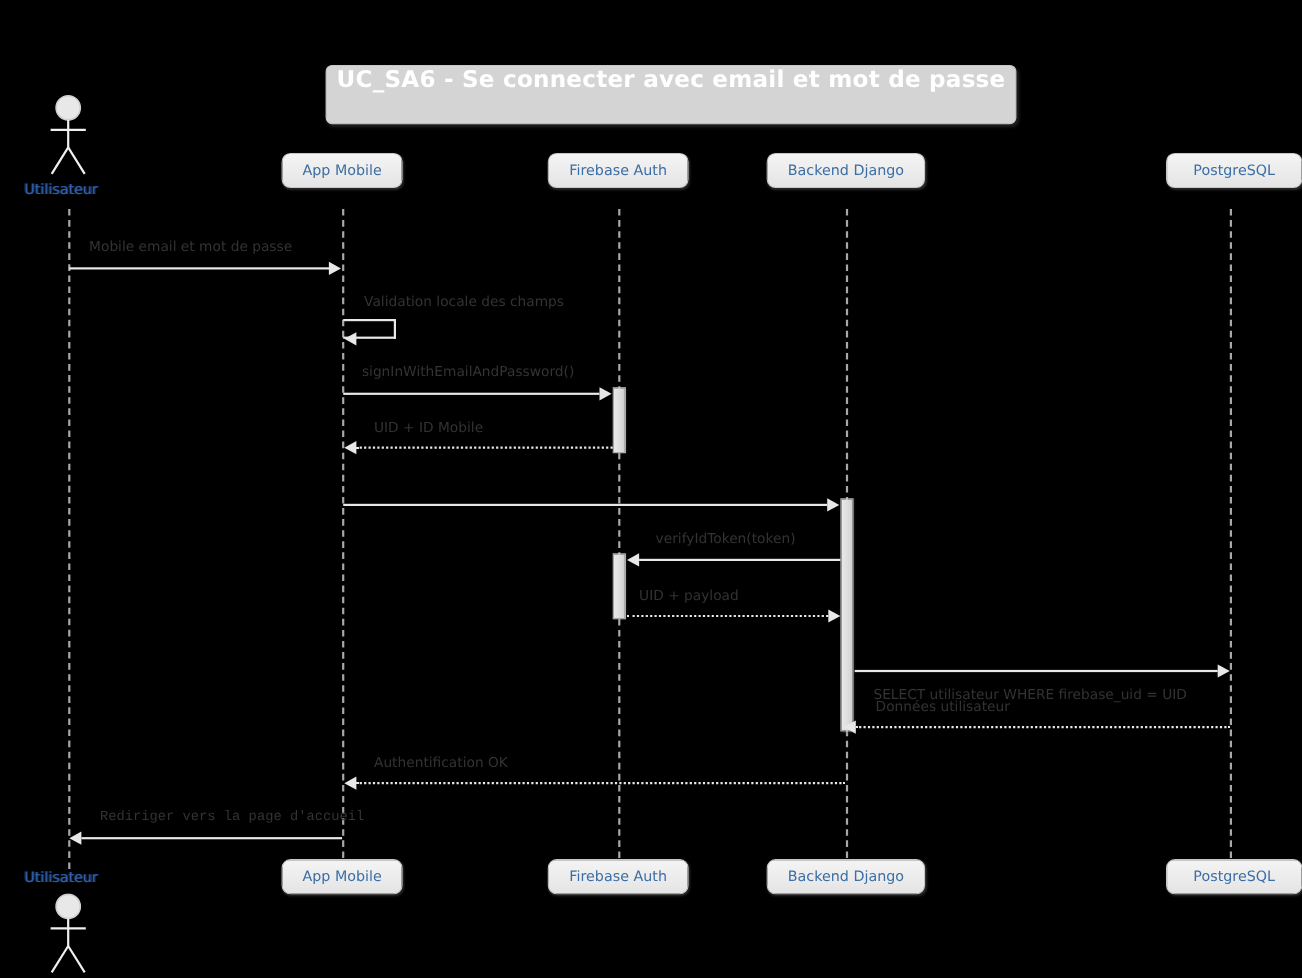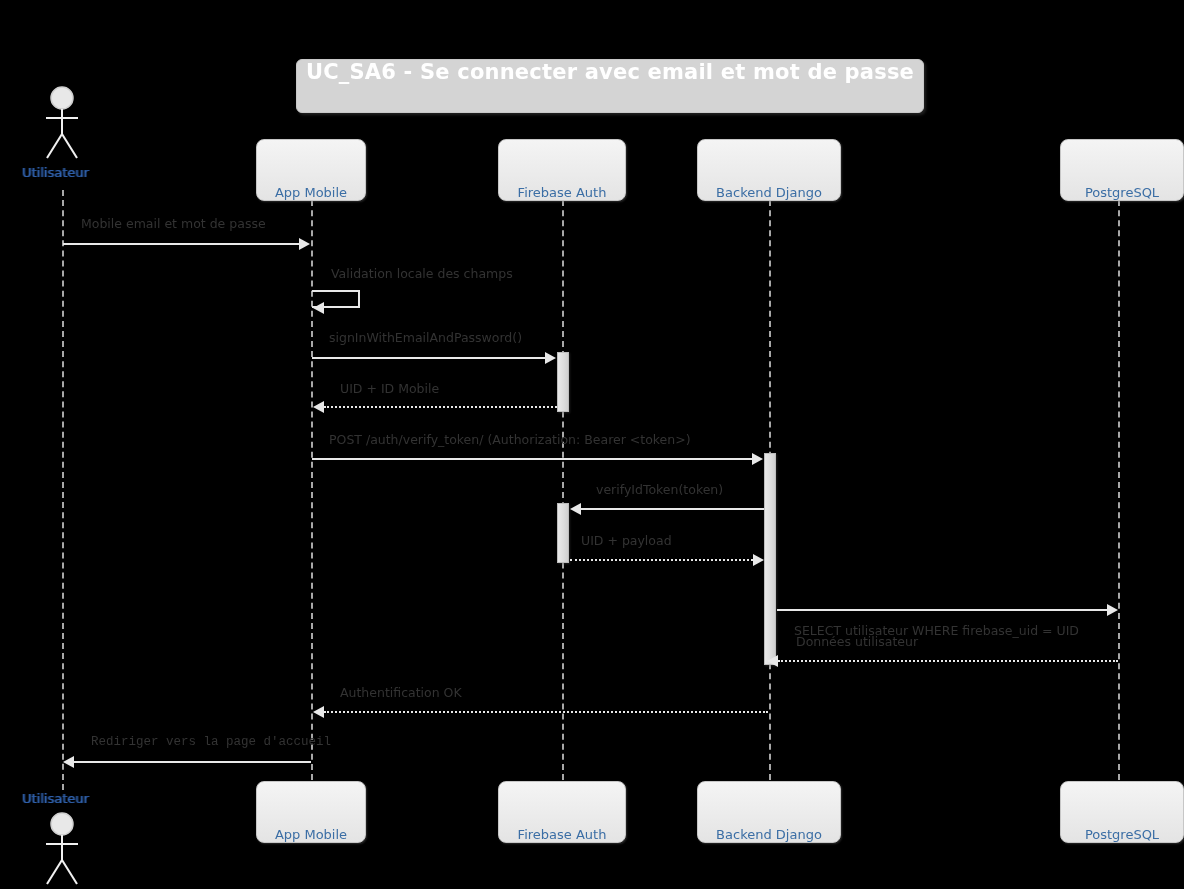--- a/index.html
+++ b/index.html
@@ -38,26 +38,26 @@
   }
   
   .lifeline {
     position: absolute;
     width: 0;
     border-left: 2px dashed #a8a8a8;
   }
   
   .pbox {
     position: absolute;
-    height: 62px;
+    height: 32px;
     border: 1px solid #c6c6c6;
     border-radius: 8px;
     background: linear-gradient(to bottom, #f4f4f4 0%, #ededed 45%, #e4e4e4 100%);
     display: flex;
-    align-items: flex-end;
+    align-items: center;
     justify-content: center;
     box-shadow: 1px 1px 2px rgba(90,90,90,0.45);
   }
   .pbox .plabel {
     color: #3b6ea5;
     font-size: 13px;
     white-space: nowrap;
   }
   
   .actor { position: absolute; }
@@ -190,21 +190,20 @@
   <div class="arrowhead left" style="left:313px; top:302px;"></div>
 
   <div class="msg-label" style="left:329px; top:330px;">signInWithEmailAndPassword()</div>
   <div class="msg-line" style="left:312px; top:357px; width:233px;"></div>
   <div class="arrowhead right" style="left:545px; top:352px;"></div>
 
   <div class="msg-label" style="left:340px; top:381px;">UID + ID Mobile</div>
   <div class="msg-line dotted" style="left:324px; top:406px; width:233px;"></div>
   <div class="arrowhead left" style="left:313px; top:401px;"></div>
 
-  <div class="msg-label" style="left:329px; top:432px;">POST /auth/verify_token/ (Authorization: Bearer &lt;token&gt;)</div>
   <div class="msg-line" style="left:312px; top:458px; width:440px;"></div>
   <div class="arrowhead right" style="left:752px; top:453px;"></div>
 
   <div class="msg-label" style="left:596px; top:482px;">verifyIdToken(token)</div>
   <div class="msg-line" style="left:581px; top:508px; width:183px;"></div>
   <div class="arrowhead left" style="left:570px; top:503px;"></div>
 
   <div class="msg-label" style="left:581px; top:533px;">UID + payload</div>
   <div class="msg-line dotted" style="left:570px; top:559px; width:183px;"></div>
   <div class="arrowhead right" style="left:753px; top:554px;"></div>

